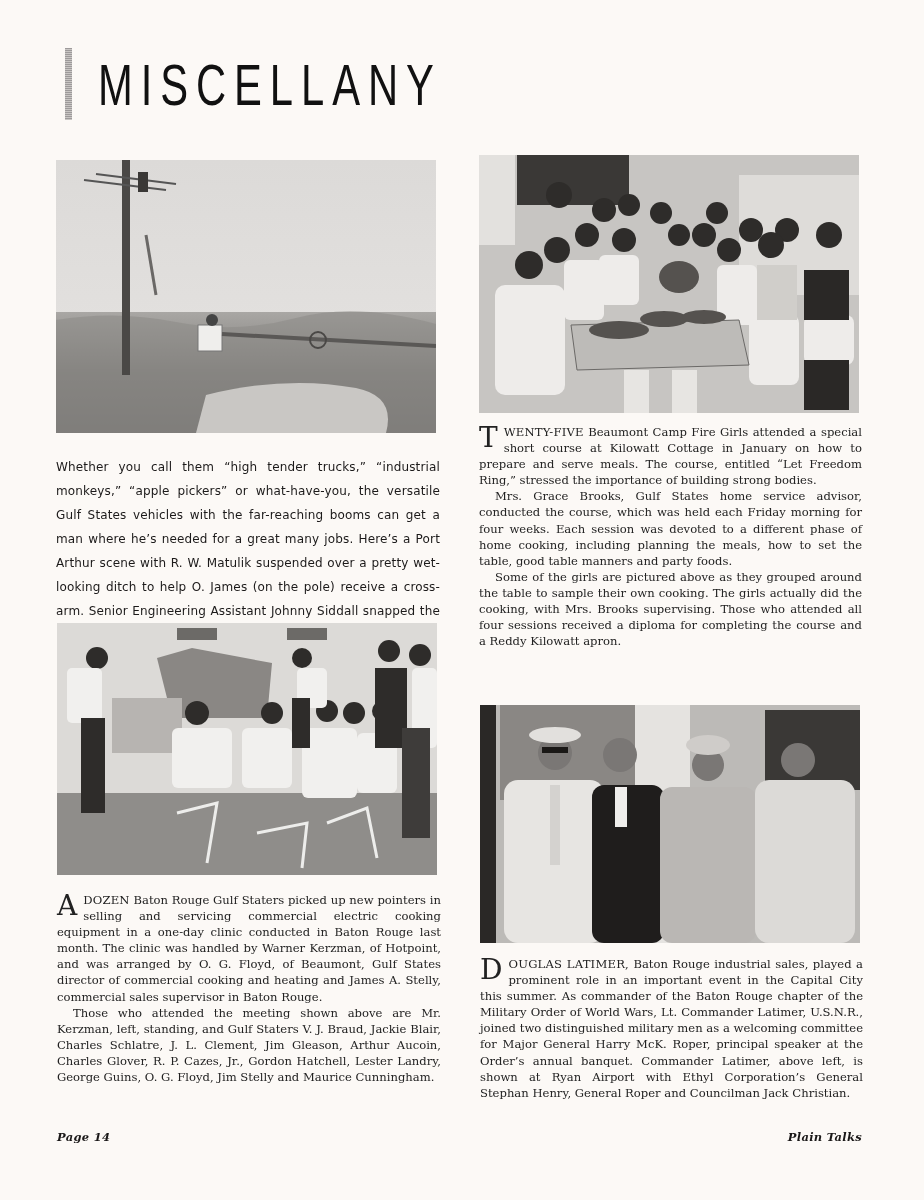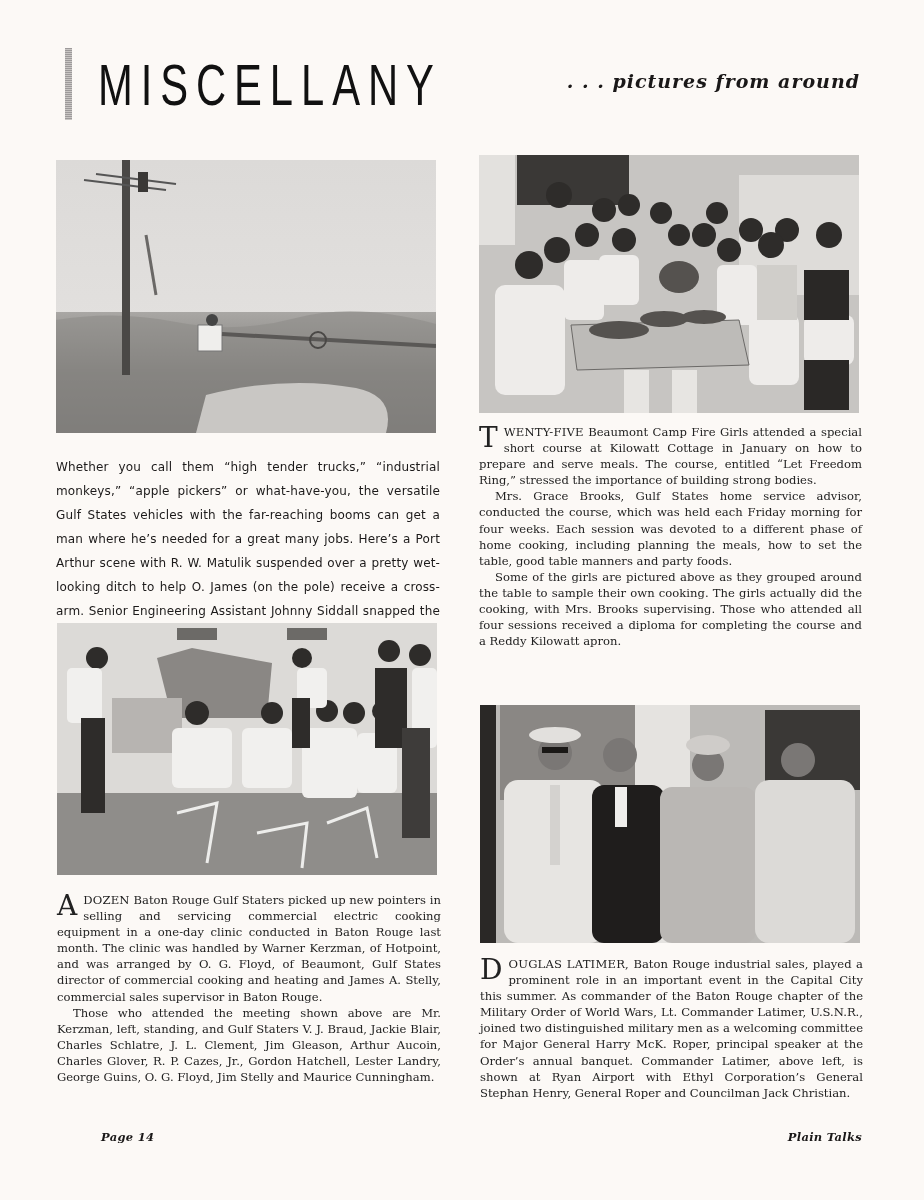--- a/index.html
+++ b/index.html
@@ -54,32 +54,31 @@
     }
     .lead { font-variant: normal; letter-spacing: 0.2px; }
 
     #article-2 { left: 479px; top: 424px; width: 383px; }
     #article-3 { left: 57px; top: 892px; width: 384px; }
     #article-4 { left: 480px; top: 956px; width: 383px; }
 
     
     .footer {
       top: 1130px; font-family: "DejaVu Serif", serif; font-weight: bold; font-style: italic;
-      font-size: 11.5px; color: #1a1818; letter-spacing: 0.3px; margin-left: 44px;
+      font-size: 11.5px; color: #1a1818; letter-spacing: 0.3px;
     }
     #footer-page { left: 57px; }
     #footer-pub { right: 62px; text-align: right; }
   </style>
 </head>
 <body>
 
 <div id="vbar" class="abs"></div>
 <div id="title" class="abs">MISCELLANY</div>
 <div id="subtitle" class="abs">
-  <div>. . . pictures from around</div>
 </div>
 
 <div id="photo-1" class="photo">
   <svg viewBox="0 0 380 273" preserveAspectRatio="none">
     <defs>
       <linearGradient id="sky1" x1="0" y1="0" x2="0" y2="1">
         <stop offset="0" stop-color="#dcdad8"></stop>
           <stop offset="1" stop-color="#e6e4e2"></stop>
       </linearGradient>
       <linearGradient id="grass1" x1="0" y1="0" x2="0" y2="1">

